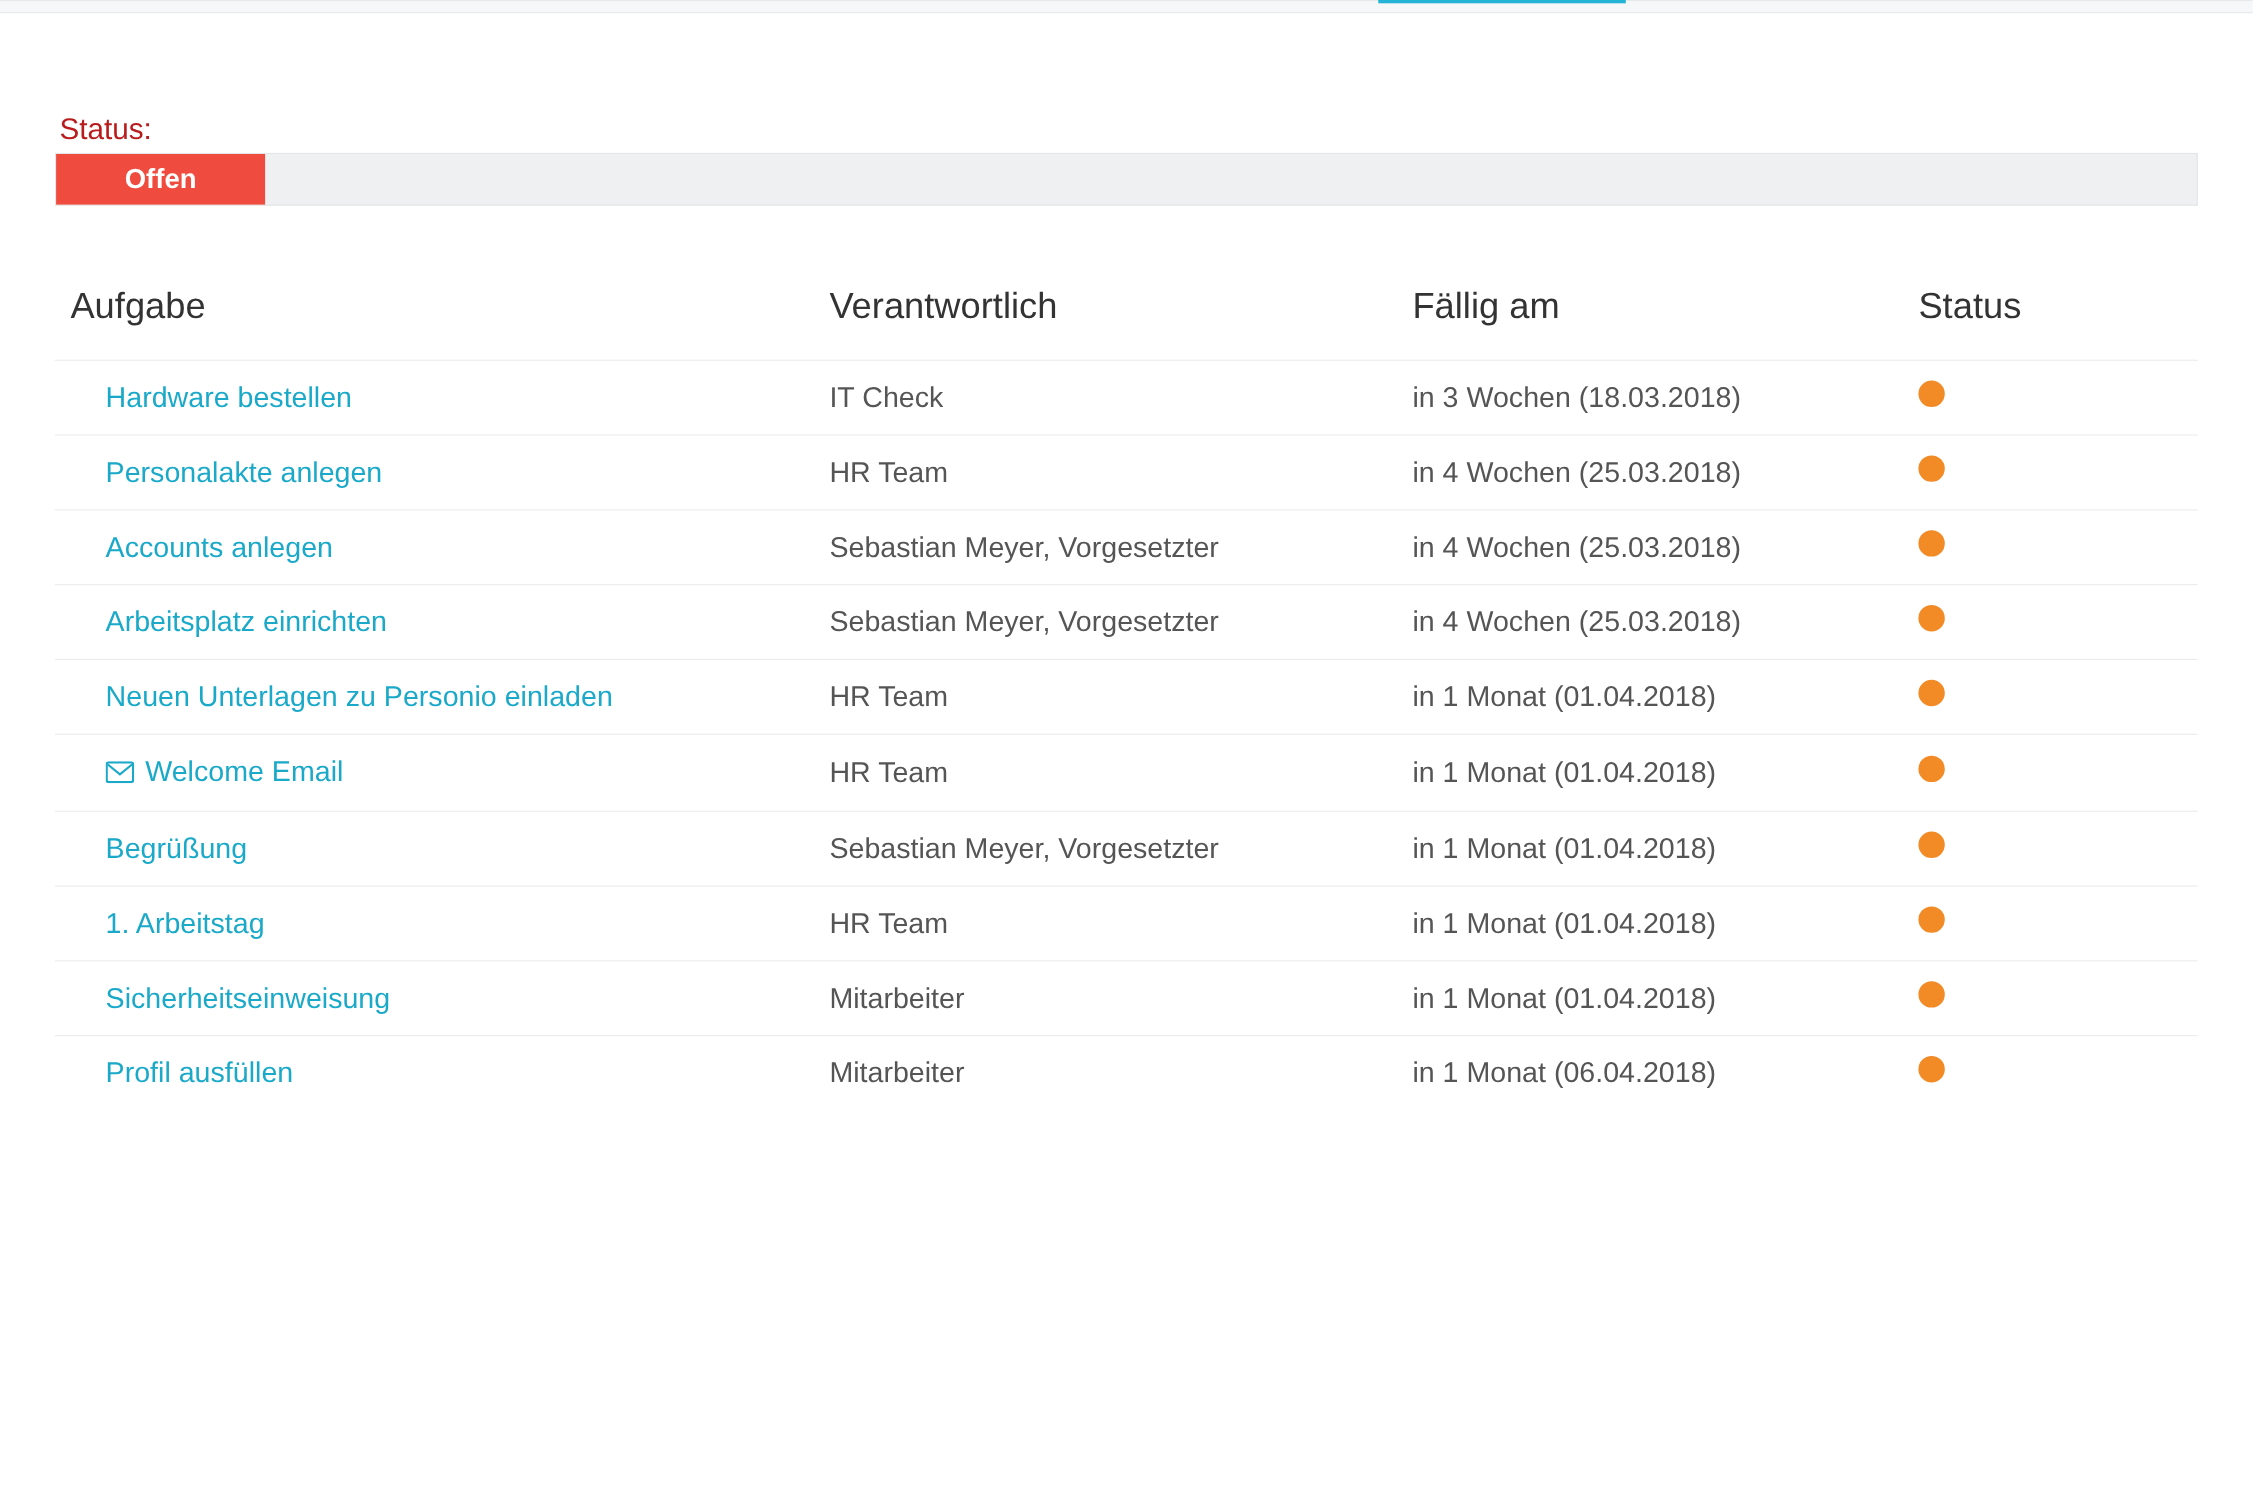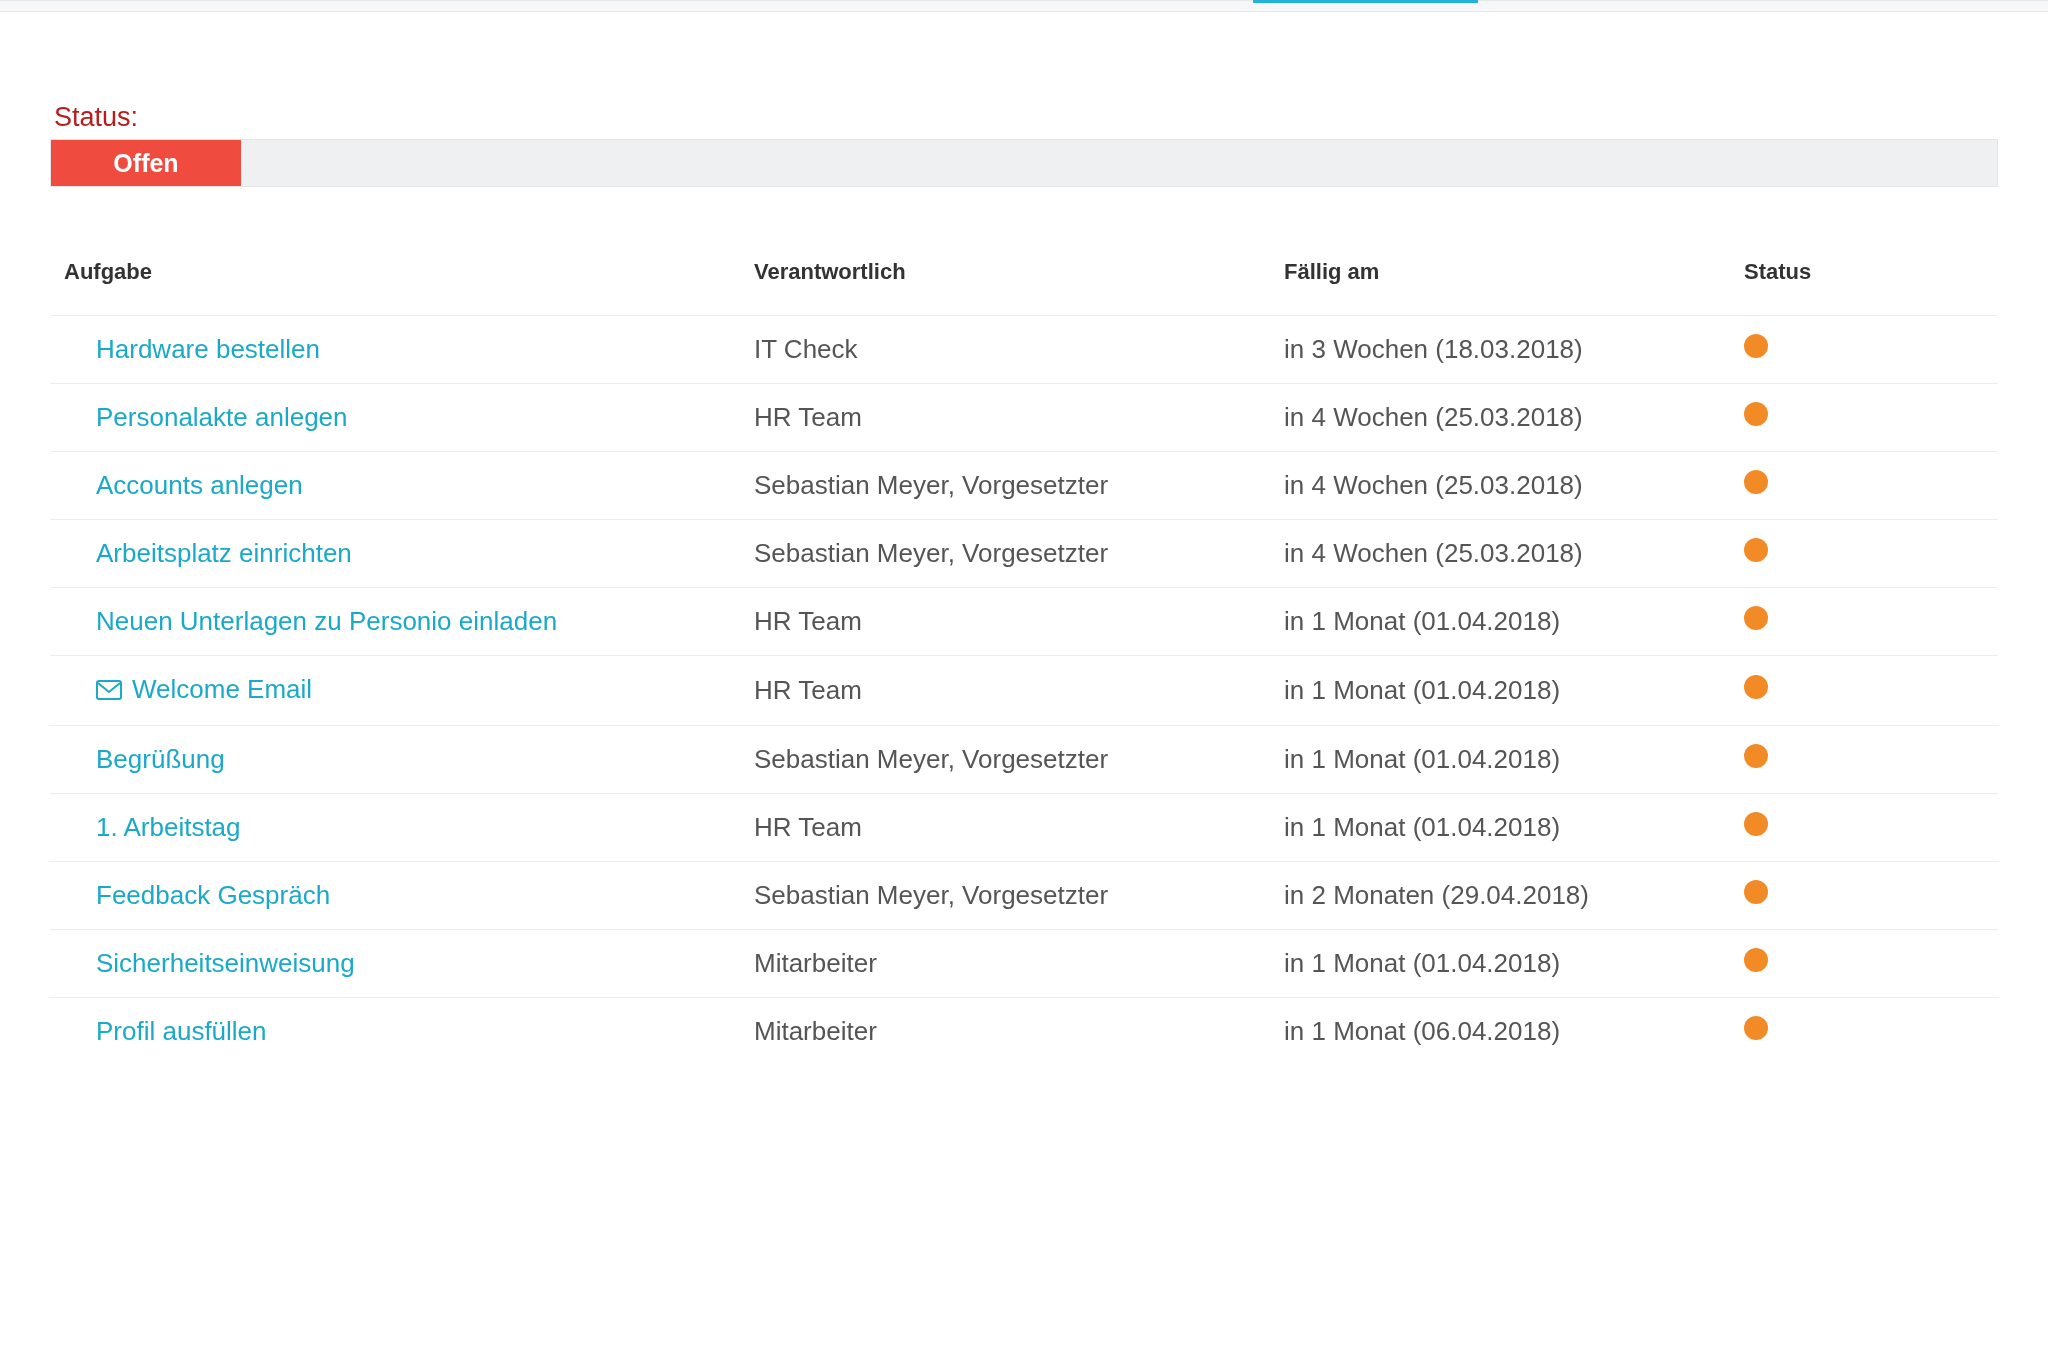--- a/index.html
+++ b/index.html
@@ -56,22 +56,22 @@
     border-collapse: collapse;
     margin-top: 50px;
     table-layout: fixed;
   }
   table.tasks col.col-task   { width: 690px; }
   table.tasks col.col-resp   { width: 530px; }
   table.tasks col.col-due    { width: 460px; }
   table.tasks col.col-status { width: auto; }
   table.tasks th {
     text-align: left;
-    font-size: 22px;
-    font-weight: 700;
+    font-size: 33px;
+    font-weight: 400;
     color: #333;
     padding: 22px 14px 30px 14px;
   }
   table.tasks td {
     font-size: 26px;
     padding: 18px 14px;
     border-top: 1px solid #ececec;
     vertical-align: middle;
     color: #555;
   }
@@ -169,26 +169,20 @@
           <td>in 1 Monat (01.04.2018)</td>
           <td><span class="status-dot" style="background: rgb(242, 138, 38);"></span></td>
         </tr>
         <tr>
           <td class="task"><a href="#"><span>1. Arbeitstag</span></a></td>
           <td>HR Team</td>
           <td>in 1 Monat (01.04.2018)</td>
           <td><span class="status-dot" style="background: rgb(242, 138, 38);"></span></td>
         </tr>
         <tr>
-          <td class="task"><a href="#"><span>Feedback Gespräch</span></a></td>
-          <td>Sebastian Meyer, Vorgesetzter</td>
-          <td>in 2 Monaten (29.04.2018)</td>
-          <td><span class="status-dot" style="background: rgb(242, 138, 38);"></span></td>
-        </tr>
-        <tr>
           <td class="task"><a href="#"><span>Sicherheitseinweisung</span></a></td>
           <td>Mitarbeiter</td>
           <td>in 1 Monat (01.04.2018)</td>
           <td><span class="status-dot" style="background: rgb(242, 138, 38);"></span></td>
         </tr>
         <tr>
           <td class="task"><a href="#"><span>Profil ausfüllen</span></a></td>
           <td>Mitarbeiter</td>
           <td>in 1 Monat (06.04.2018)</td>
           <td><span class="status-dot" style="background: rgb(242, 138, 38);"></span></td>

